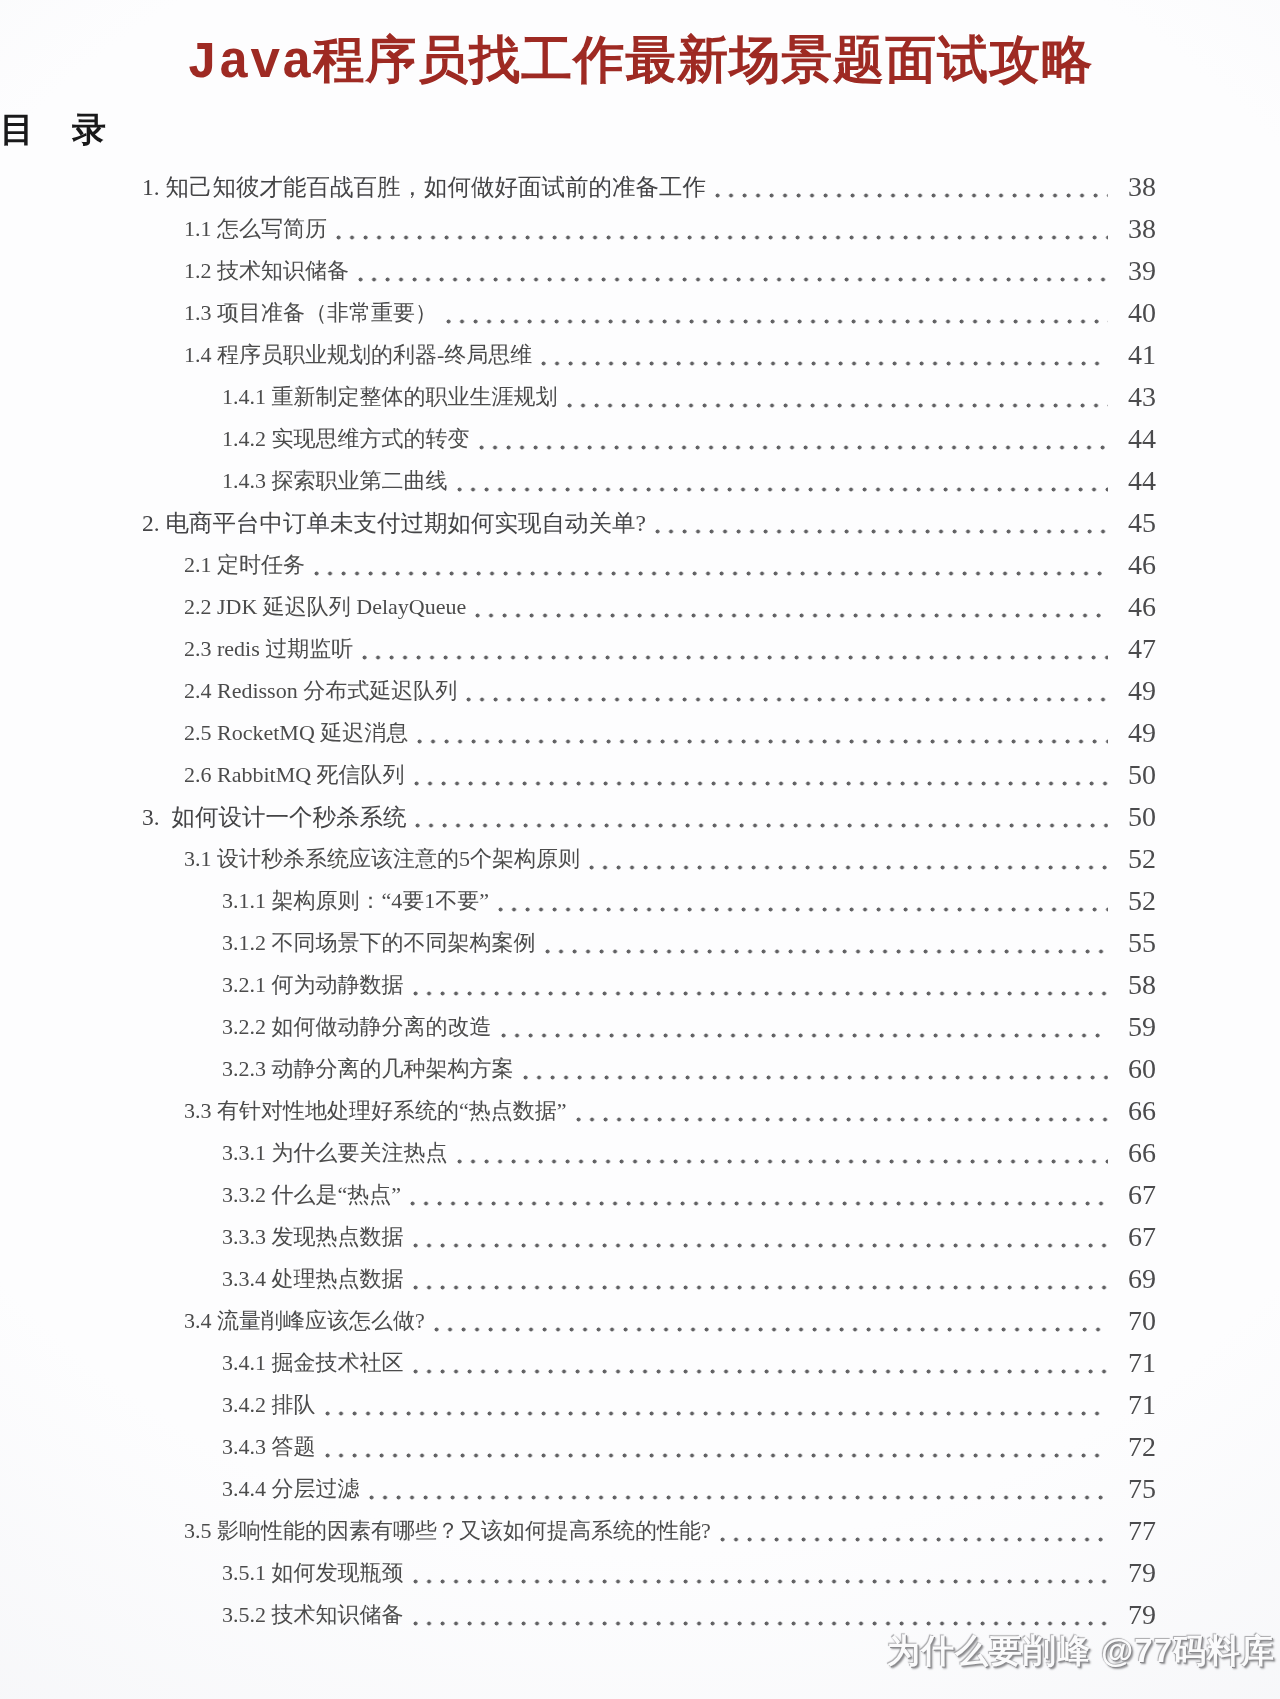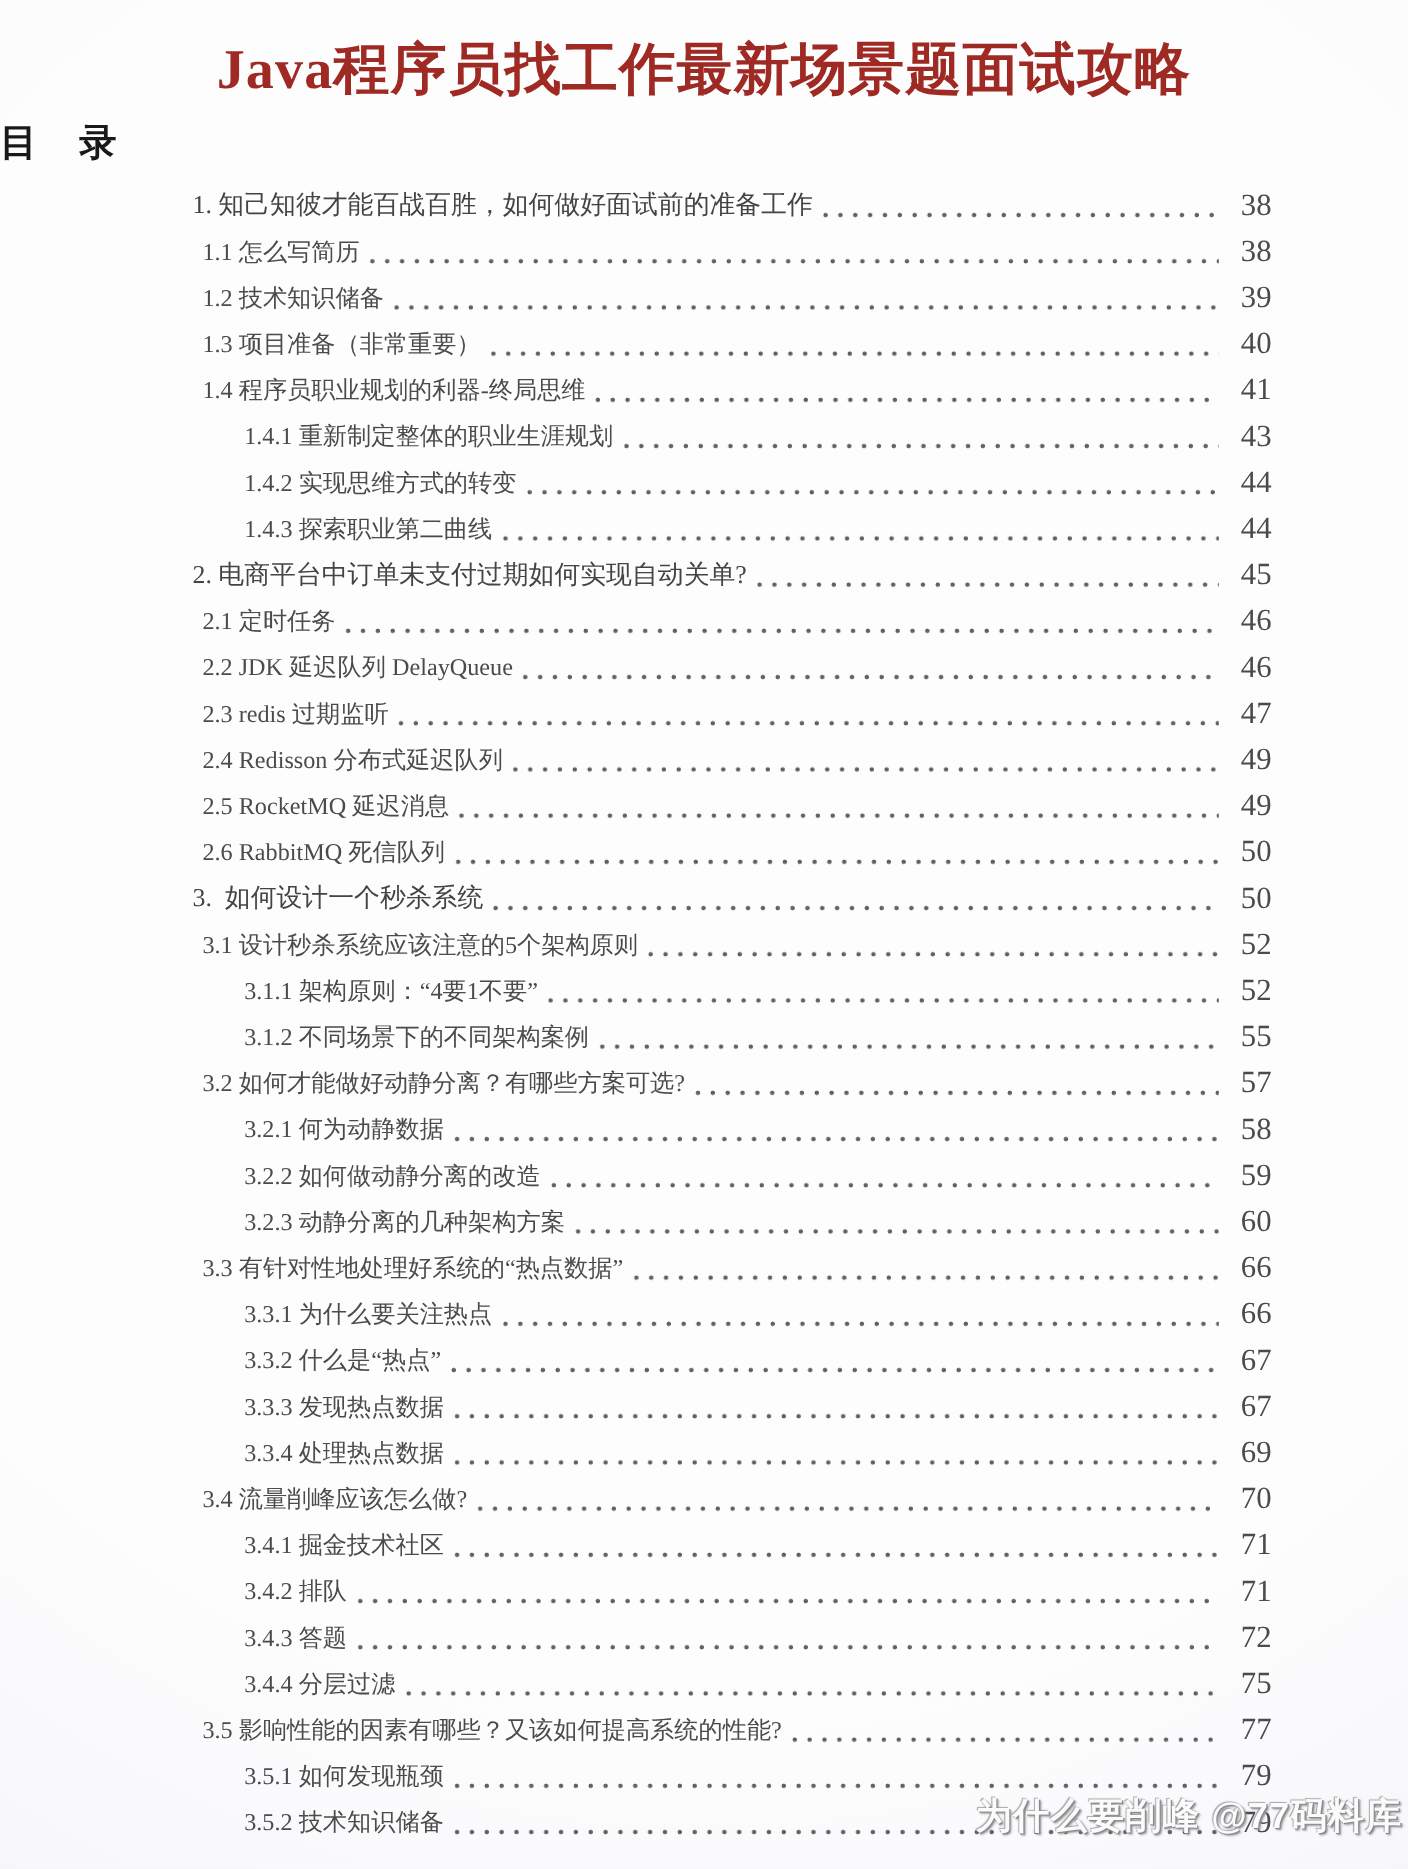--- a/index.html
+++ b/index.html
@@ -18,21 +18,21 @@
   }
   .doc-title {
     margin: 0;
     padding-top: 34px;
     text-align: center;
     font-size: 51px;
     font-weight: 700;
     line-height: 1.18;
     color: #9e2a23;
     letter-spacing: 1px;
-    font-family: Liberation Serif, serif;
+    font-family: Liberation Mono, monospace;
   }
   .toc-heading {
     margin-top: 13px;
     text-align: left;
     font-size: 34px;
     font-weight: 700;
     color: #19191a;
     letter-spacing: 2px;
   }
   .toc {
@@ -46,21 +46,20 @@
   }
   .toc-row .label {
     white-space: nowrap;
     line-height: 42px;
     font-size: 22px;
     flex: none;
   }
   .toc-row.lvl1 .label {
     font-size: 23.5px;
     color: #444446;
-    margin-left: 33px;
   }
   .toc-row.lvl2 { padding-left: 42px; justify-content: flex-end; }
   .toc-row.lvl3 { padding-left: 80px; }
   .toc-row .dots {
     flex: 1 1 auto;
     min-width: 10px;
     height: 5px;
     align-self: center;
     transform: translateY(8px);
     margin: 0 8px 0 9px;
@@ -185,25 +184,20 @@
       <div class="toc-row lvl3">
         <span class="label">3.1.1 架构原则：“4要1不要”</span>
         <span class="dots"></span>
         <span class="pagenum">52</span>
       </div>
       <div class="toc-row lvl3">
         <span class="label">3.1.2 不同场景下的不同架构案例</span>
         <span class="dots"></span>
         <span class="pagenum">55</span>
       </div>
-      <div class="toc-row lvl2">
-        <span class="label">3.2 如何才能做好动静分离？有哪些方案可选?</span>
-        <span class="dots"></span>
-        <span class="pagenum">57</span>
-      </div>
       <div class="toc-row lvl3">
         <span class="label">3.2.1 何为动静数据</span>
         <span class="dots"></span>
         <span class="pagenum">58</span>
       </div>
       <div class="toc-row lvl3">
         <span class="label">3.2.2 如何做动静分离的改造</span>
         <span class="dots"></span>
         <span class="pagenum">59</span>
       </div>

